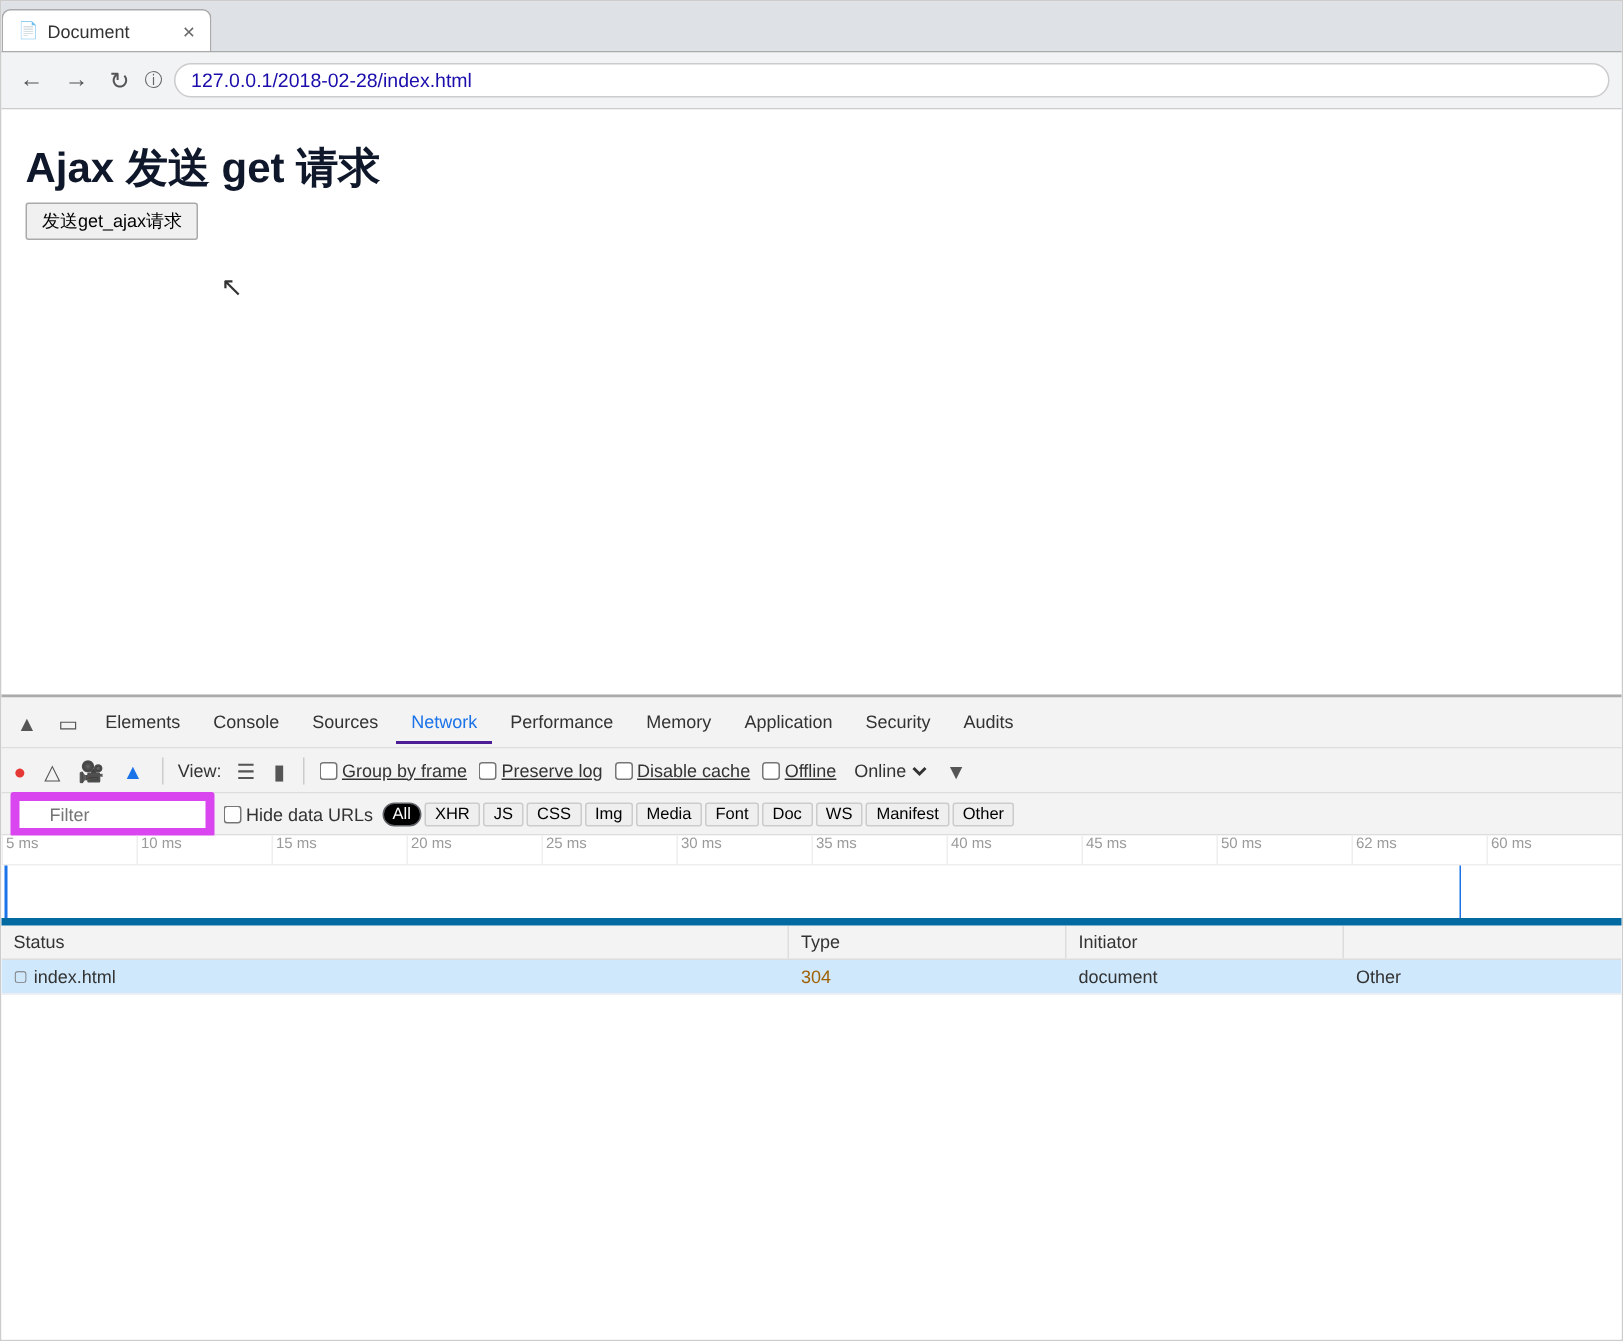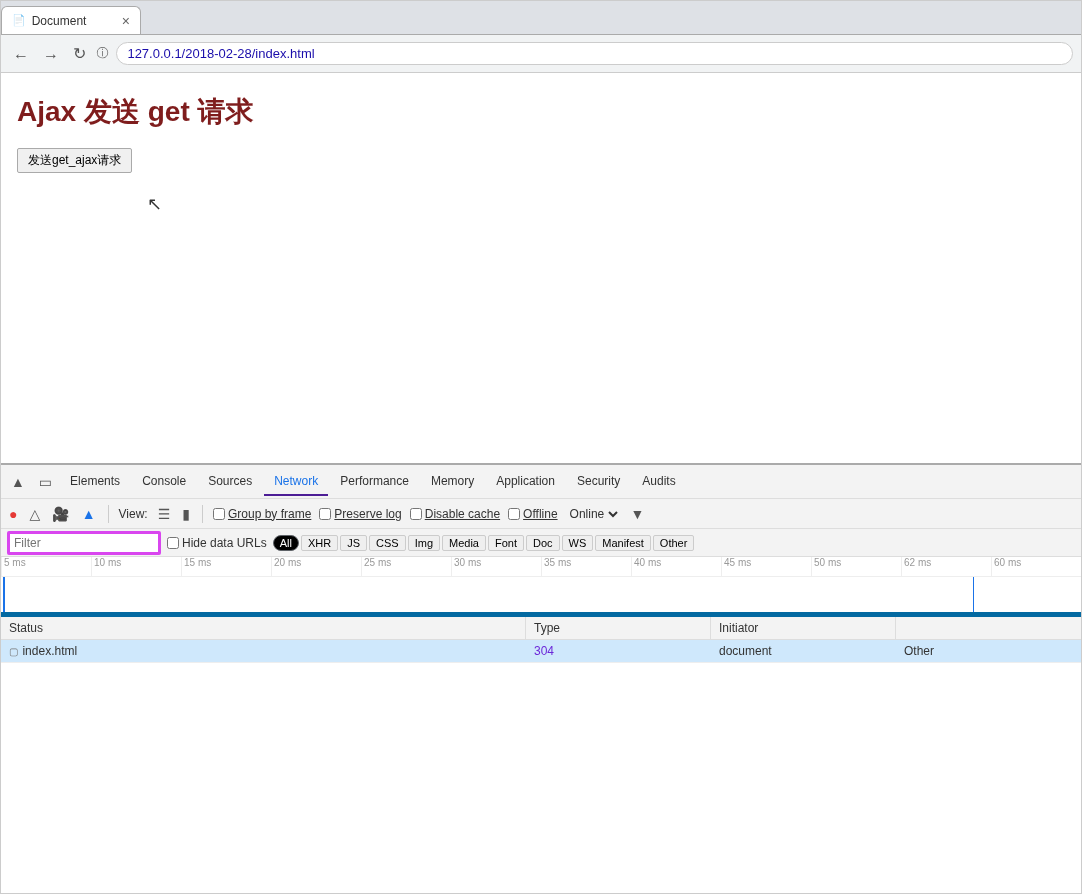--- a/index.html
+++ b/index.html
@@ -17,21 +17,21 @@
 
     
     .address-bar { background: #f1f3f4; display: flex; align-items: center; padding: 4px 8px; gap: 6px; height: 38px; border-bottom: 1px solid #ccc; }
     .nav-btn { background: none; border: none; cursor: pointer; font-size: 16px; color: #555; padding: 2px 4px; }
     .nav-btn:disabled { color: #bbb; cursor: default; }
     .address-input { flex: 1; border: 1px solid #ccc; border-radius: 12px; padding: 3px 10px; font-size: 13px; background: #fff; color: #1a0dab; outline: none; }
     .address-icon { font-size: 12px; color: #666; margin-right: 2px; }
 
     
     .page-content { background: #fff; padding: 20px 16px; flex: 1; }
-    .page-title { font-size: 28px; font-weight: bold; margin-bottom: 17px; color: #7f1d1d; }
+    .page-title { font-size: 28px; font-weight: bold; margin-bottom: 4px; color: #0f172a; }
     .page-btn { border: 1px solid #aaa; background: #f0f0f0; padding: 3px 10px; font-size: 12px; cursor: pointer; border-radius: 2px; }
 
     
     .devtools { border-top: 2px solid #aaa; display: flex; flex-direction: column; height: 430px; background: #f3f3f3; }
 
     
     .devtools-tabs { display: flex; align-items: center; background: #f3f3f3; border-bottom: 1px solid #ddd; height: 34px; padding: 0 4px; gap: 2px; }
     .devtools-icon-btn { background: none; border: none; cursor: pointer; font-size: 14px; color: #555; padding: 2px 6px; }
     .devtools-tab { padding: 6px 10px; font-size: 12px; cursor: pointer; color: #333; border-bottom: 2px solid transparent; }
     .devtools-tab.active { color: #1a73e8; border-bottom: 2px solid #4c1d95; }
@@ -41,21 +41,21 @@
     .ctrl-btn { background: none; border: none; cursor: pointer; font-size: 14px; color: #555; padding: 2px; }
     .record-btn { color: #e53935; }
     .divider-v { width: 1px; height: 18px; background: #ccc; margin: 0 2px; }
     .ctrl-label { font-size: 12px; color: #333; }
     .ctrl-checkbox { display: flex; align-items: center; gap: 3px; font-size: 12px; color: #333; text-decoration: underline; }
     .ctrl-checkbox input { width: 12px; height: 12px; }
     .throttle-select { font-size: 12px; border: none; background: transparent; color: #333; cursor: pointer; }
 
     
     .devtools-filter { display: flex; align-items: center; background: #f3f3f3; border-bottom: 1px solid #ddd; height: 28px; padding: 0 6px; gap: 6px; }
-    .filter-input { border: 3px solid #d946ef; border-radius: 2px; padding: 2px 4px; font-size: 12px; width: 154px; outline: none; }
+    .filter-input { border: 6px solid #d946ef; border-radius: 2px; padding: 2px 20px; font-size: 12px; width: 136px; outline: none; }
     .filter-checkbox { display: flex; align-items: center; gap: 3px; font-size: 12px; }
     .filter-checkbox input { width: 12px; height: 12px; }
     .filter-btn { padding: 1px 6px; font-size: 11px; border: 1px solid #ccc; cursor: pointer; border-radius: 2px; }
     .filter-btn.active { background: #000000; color: #fff; border-color: #5f6368; border-radius: 10px; }
     .filter-btns { display: flex; gap: 2px; }
 
     
     .timeline { height: 60px; border-bottom: 5px solid #0369a1; background: #fff; position: relative; overflow: hidden; }
     .timeline-ticks { display: flex; padding-left: 0; height: 20px; border-bottom: 1px solid #eee; }
     .timeline-tick { flex: 1; font-size: 10px; color: #999; border-left: 1px solid #eee; padding-left: 2px; white-space: nowrap; }
@@ -63,21 +63,21 @@
     .timeline-cursor { position: absolute; top: 0; bottom: 0; width: 1px; background: #1a73e8; left: 90%; }
 
     
     .network-table { flex: 1; overflow-y: auto; background: #fff; }
     .table-header { display: grid; grid-template-columns: 1fr 185px 185px 185px; border-bottom: 1px solid #ddd; background: #f3f3f3; }
     .table-header-cell { padding: 4px 8px; font-size: 12px; font-weight: normal; color: #333; border-right: 1px solid #ddd; }
     .table-row { display: grid; grid-template-columns: 1fr 185px 185px 185px; border-bottom: 1px solid #eee; }
     .table-row.selected { background: #cfe8fc; }
     .table-cell { padding: 4px 8px; font-size: 12px; color: #333; display: flex; align-items: center; gap: 4px; }
     .table-cell .file-icon { color: #777; font-size: 10px; }
-    .status-cell { color: #6d28d9; }
+    .status-cell { color: #a16207; }
   </style>
 </head>
 <body>
 
 <div class="browser-window">
 
   <div class="tab-bar">
     <div class="tab">
       <span class="tab-icon">📄</span>
       <span>Document</span>

